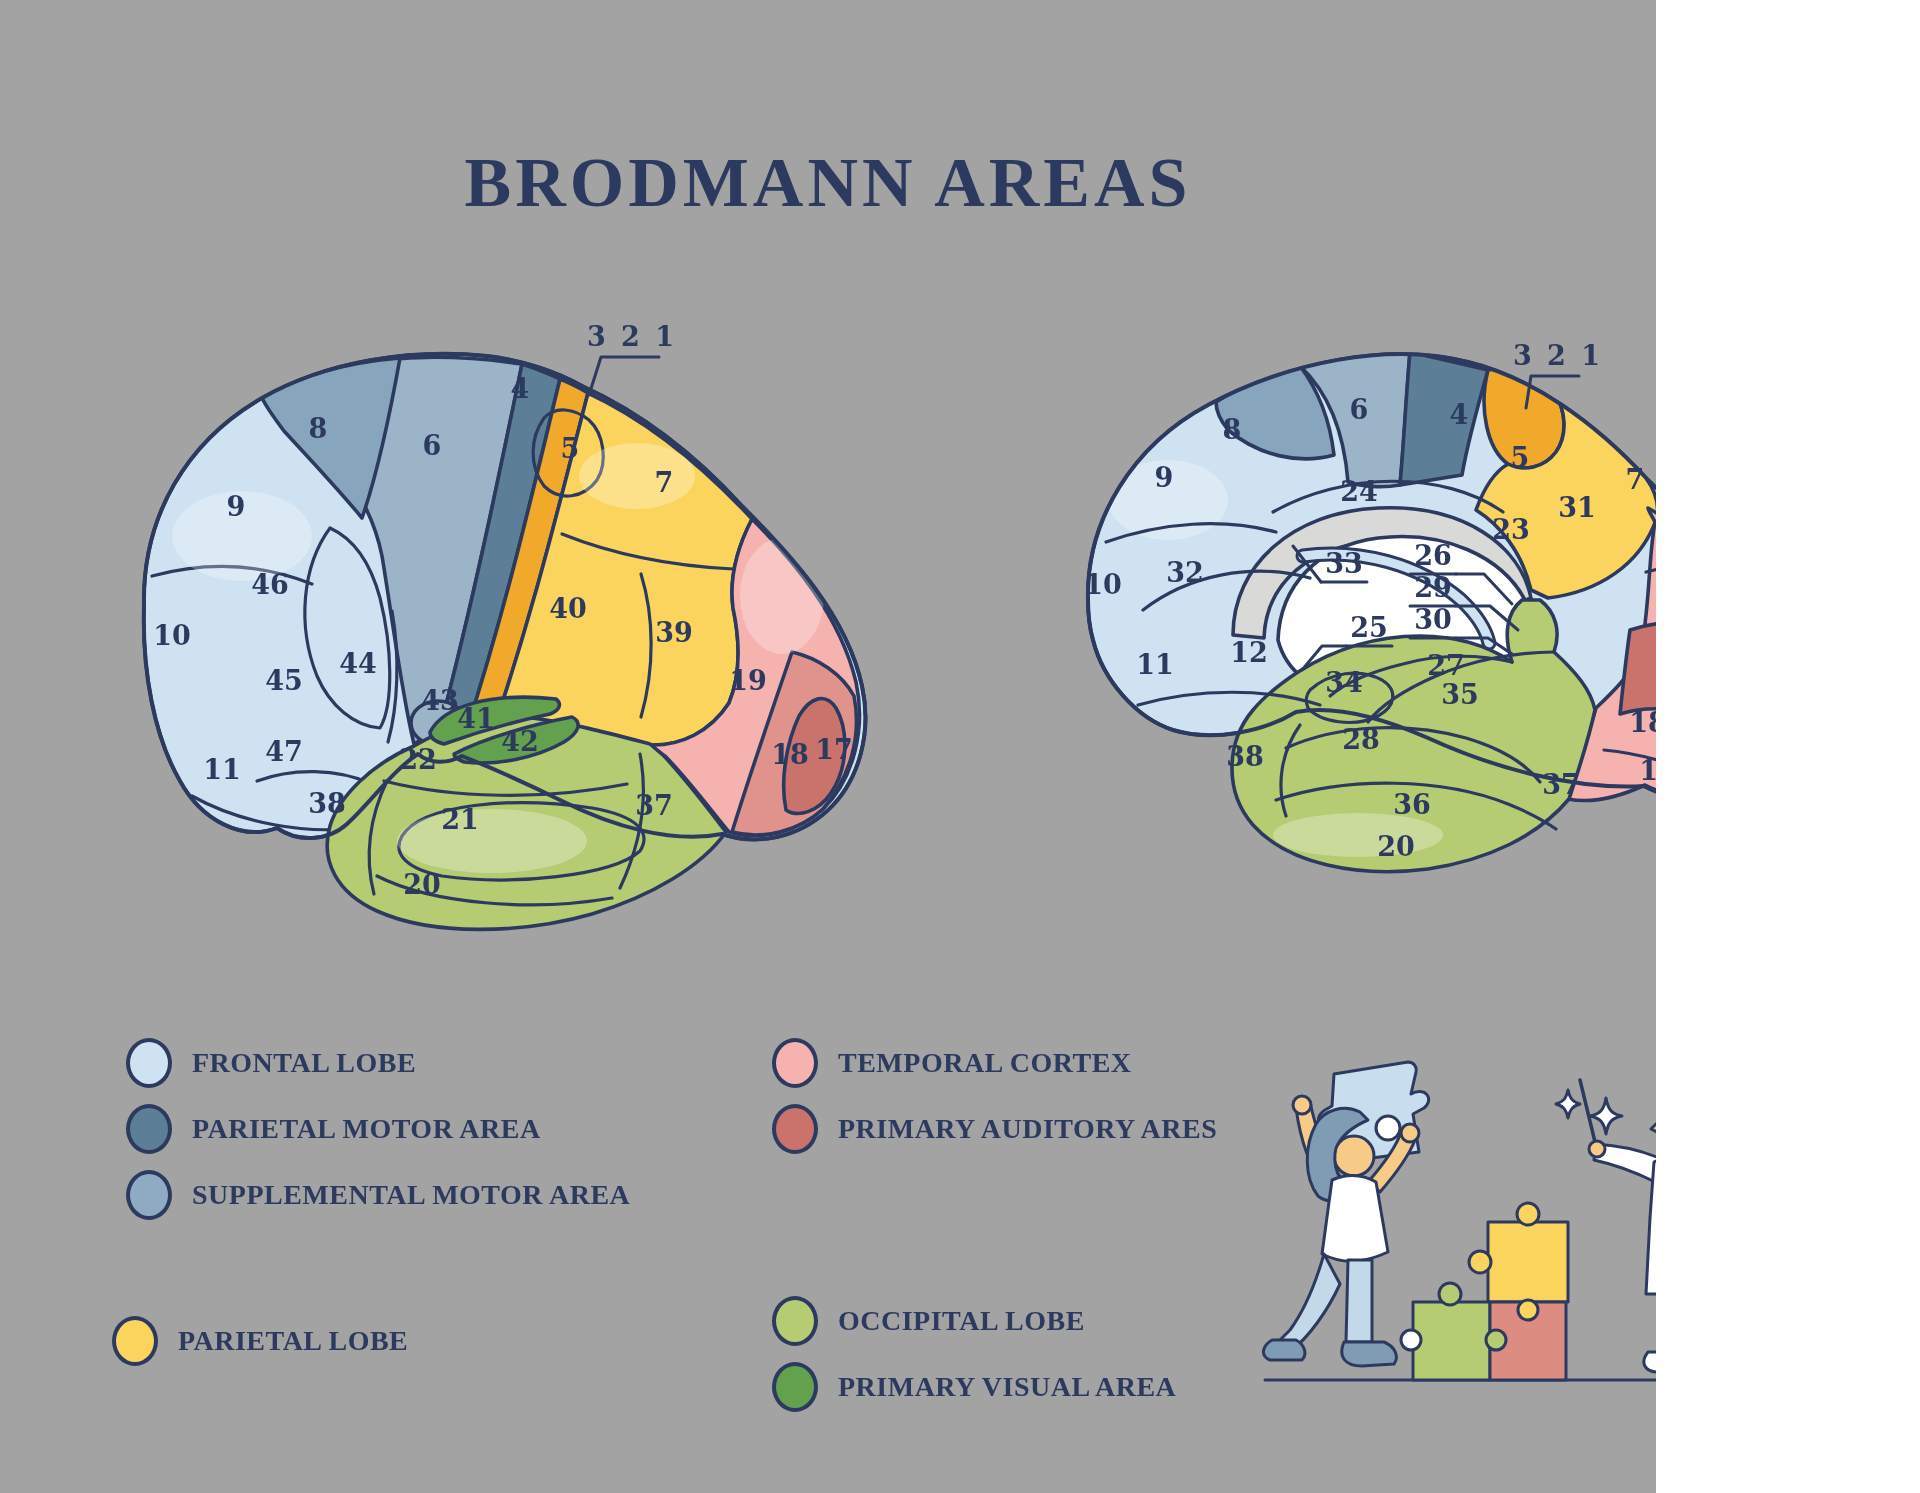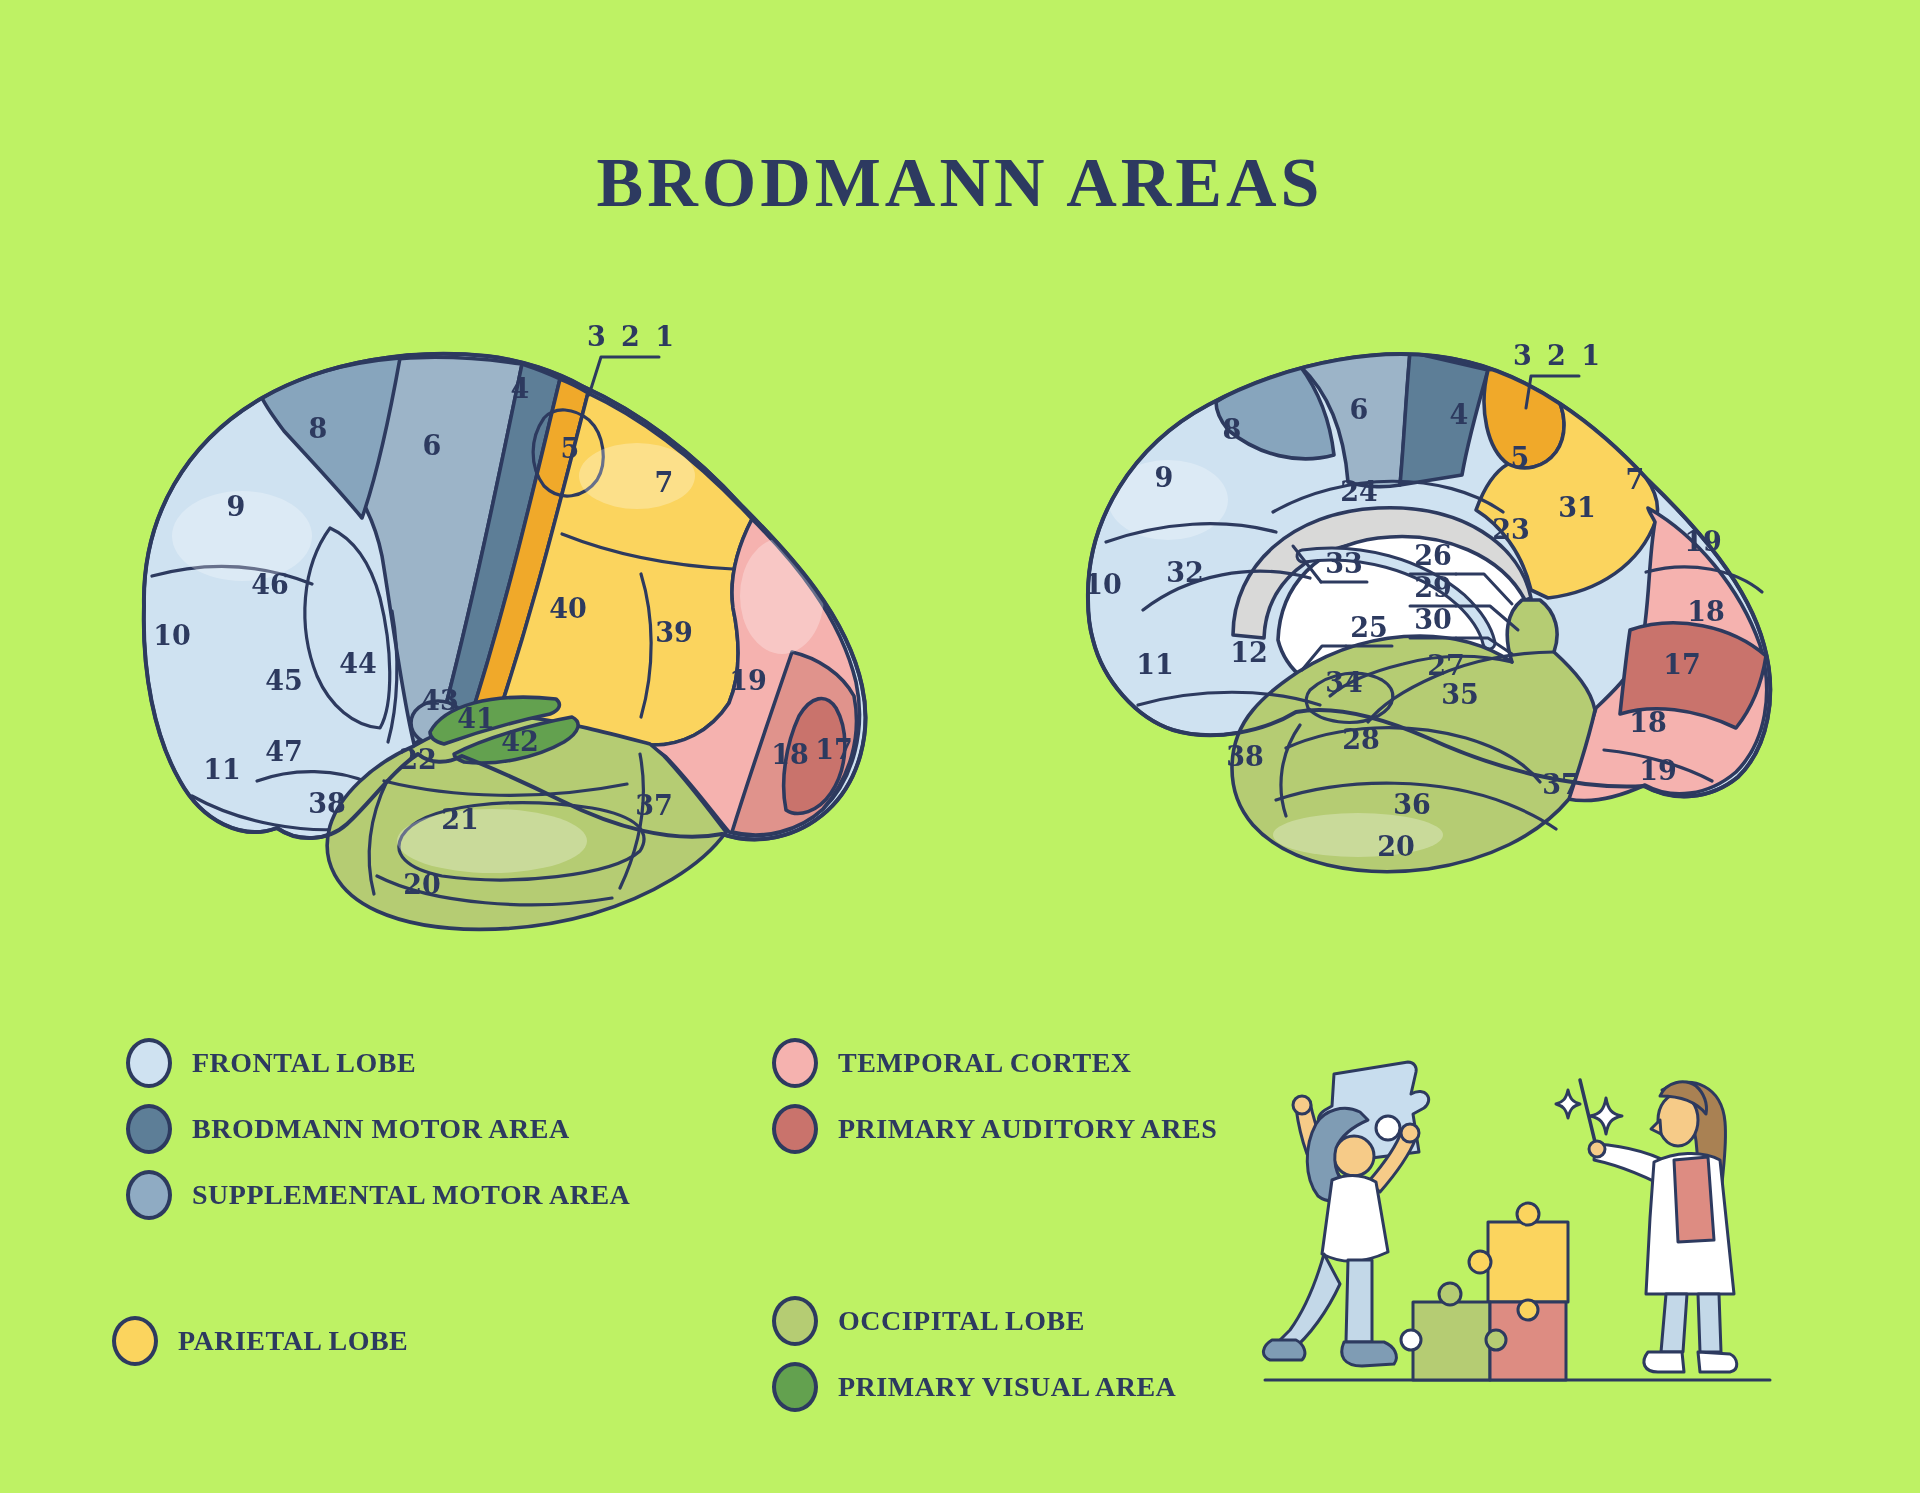--- a/index.html
+++ b/index.html
@@ -1,16 +1,16 @@
 <!DOCTYPE html>
 <html><head>
 <meta charset="utf-8">
 <style>
   html,body{margin:0;padding:0;background:#fff;}
-  .page{position:relative;width:1920px;height:1493px;background:#bef264;overflow:hidden;
+  .page{position:relative;width:1656px;height:1493px;background:#a3a3a3;overflow:hidden;
         font-family:"Liberation Serif",serif;}
   .title{position:absolute;left:0;right:0;top:96px;text-align:center;
          font:700 70px "Liberation Serif",serif;letter-spacing:4px;color:#2d3a60;}
   .brain{position:absolute;}
   .brain-left{left:92px;top:276px;width:800px;height:680px;}
   .brain-right{left:1048px;top:280px;width:760px;height:660px;}
   .illustration{position:absolute;left:1250px;top:1050px;width:620px;height:420px;}
   svg{display:block;width:100%;height:100%;}
   .ol{fill:none;stroke:#2d3a5f;stroke-width:4;stroke-linecap:round;stroke-linejoin:round;}
   .sulcus{fill:none;stroke:#2d3a5f;stroke-width:3.2;stroke-linecap:round;stroke-linejoin:round;}
@@ -227,21 +227,21 @@
     </svg>
   </div>
 
   <div class="legend-group lg-c1a">
     <div class="li">
         <span class="dot" style="background: rgb(207, 226, 241);"></span>
         <span class="lab">FRONTAL LOBE</span>
       </div>
     <div class="li">
         <span class="dot" style="background: rgb(93, 126, 151);"></span>
-        <span class="lab">BRODMANN MOTOR AREA</span>
+        <span class="lab">PARIETAL MOTOR AREA</span>
       </div>
     <div class="li">
         <span class="dot" style="background: rgb(143, 171, 195);"></span>
         <span class="lab">SUPPLEMENTAL MOTOR AREA</span>
       </div>
   </div>
   <div class="legend-group lg-c1b">
     <div class="li">
         <span class="dot" style="background: rgb(251, 212, 94);"></span>
         <span class="lab">PARIETAL LOBE</span>

